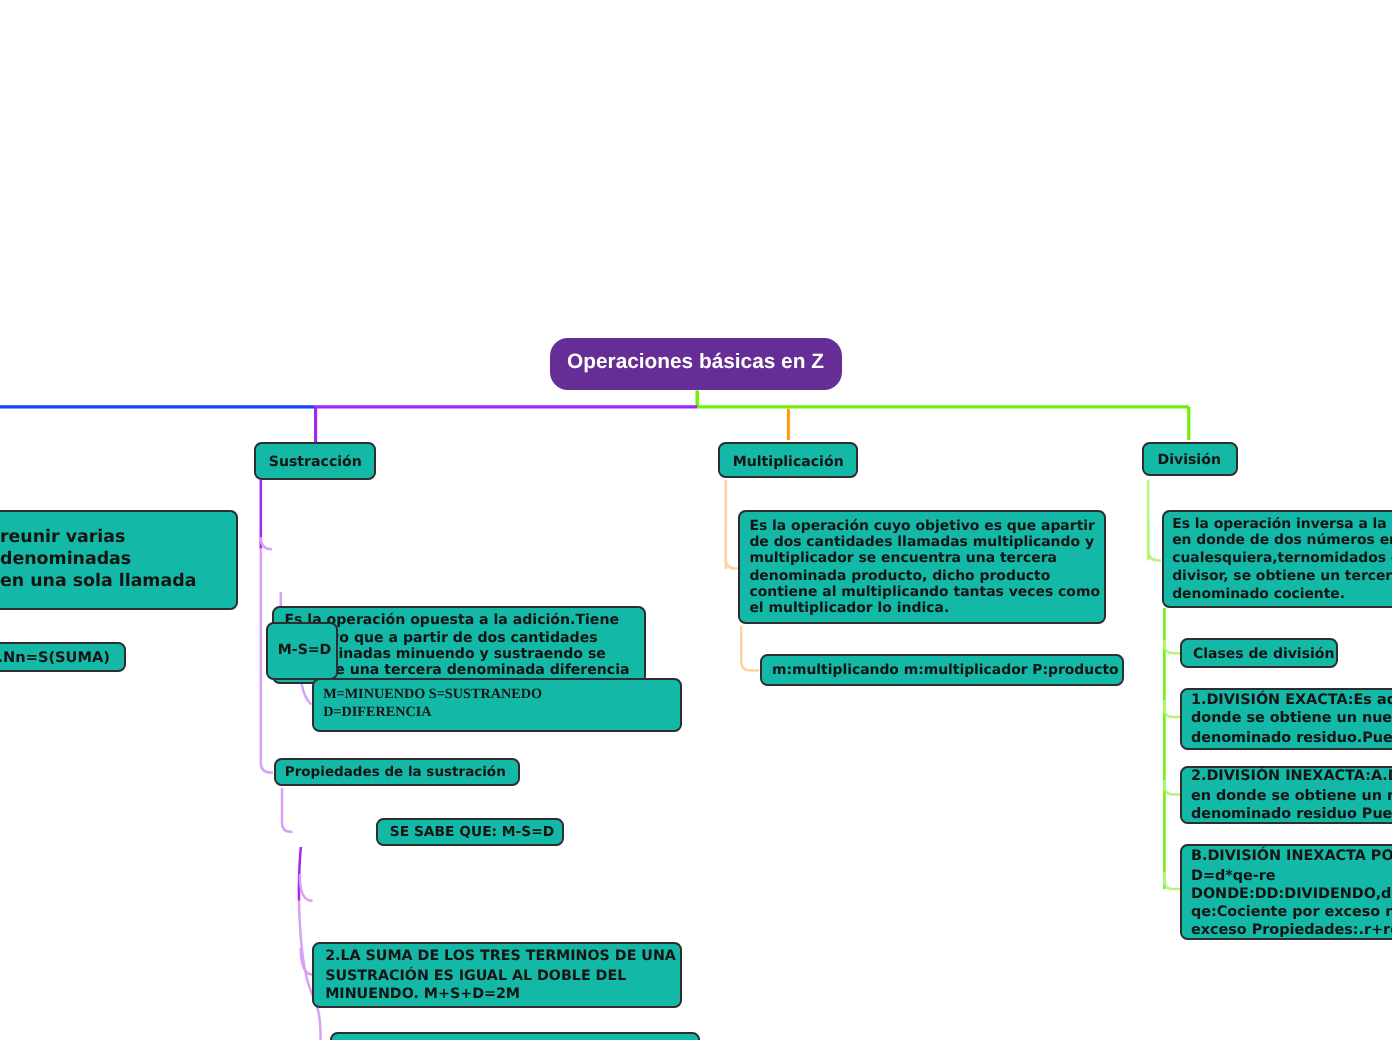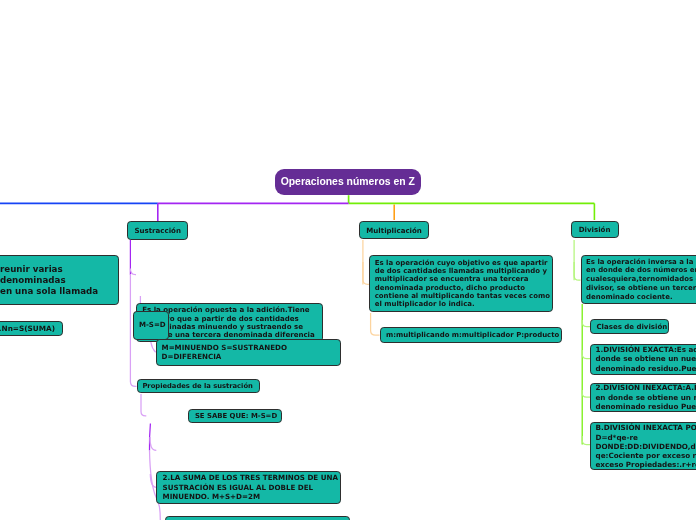--- a/index.html
+++ b/index.html
@@ -43,36 +43,36 @@
   <path d="M 370.6 313 L 370.6 330.5 Q 370.6 335.2 375.4 335.2 L 379.5 335.2" fill="none" stroke="#fcd49f" stroke-width="1.25"></path>
   <path d="M 574.1 240 L 574.1 280.2" fill="none" stroke="#b4f57c" stroke-width="1.25"></path>
   <path d="M 574.1 262 L 574.1 275.4 Q 574.1 280.2 578.9 280.2 L 580.5 280.2" fill="none" stroke="#b4f57c" stroke-width="1.25"></path>
   <path d="M 582.2 304 L 582.2 444.5" fill="none" stroke="#72ee07" stroke-width="1.25"></path>
   <path d="M 582.2 320 L 582.2 322.3 Q 582.2 326.6 586.5 326.6 L 590.2 326.6" fill="none" stroke="#b4f57c" stroke-width="1.25"></path>
   <path d="M 582.2 350 L 582.2 354.2 Q 582.2 358.5 586.5 358.5 L 590.3 358.5" fill="none" stroke="#b4f57c" stroke-width="1.25"></path>
   <path d="M 582.2 390 L 582.2 393 Q 582.2 397.2 586.5 397.2 L 590.3 397.2" fill="none" stroke="#b4f57c" stroke-width="1.25"></path>
   <path d="M 582.2 436 L 582.2 440.2 Q 582.2 444.5 586.5 444.5 L 590.3 444.5" fill="none" stroke="#b4f57c" stroke-width="1.25"></path>
   </svg>
   <div class="root" style="left:274.7px;top:168.9px;width:146.1px;height:26.0px;font-size:10.42px;line-height:26.0px;padding:0px 0px;">
-    <span>Operaciones números en Z</span>
+    <span>Operaciones básicas en Z</span>
     </div>
 
   <div class="node branch" style="left:126.8px;top:220.6px;width:61.7px;height:19.4px;font-size:7.05px;line-height:14px;padding:0px 8px;padding-top:1.2px;"><span>Sustracción</span></div>
   <div class="node branch" style="left:359.1px;top:220.7px;width:70px;height:18.6px;font-size:7.05px;line-height:14px;padding:0px 12px;padding-top:1.2px;"><span>Multiplicación</span></div>
   <div class="node branch" style="left:570.6px;top:220.6px;width:48px;height:17px;font-size:7.05px;line-height:14px;padding:0px 7px;padding-top:1.2px;"><span>División</span></div>
   <div class="node" style="left:-10px;top:255.4px;width:129px;height:50px;font-size:8.7px;line-height:11.2px;padding:2.5px 9px;"><span>reunir varias
 denominadas
 en una sola llamada</span></div>
   <div class="node" style="left:-12px;top:320.8px;width:75px;height:15.5px;font-size:7.3px;line-height:10px;padding:0px 7px;"><span>..Nn=S(SUMA)</span></div>
   <div class="node" style="left:136px;top:255.4px;width:187px;height:38.8px;font-size:7.05px;line-height:8.25px;padding:2.6px 5.2px;margin-top:48px;"><span>Es la operación opuesta a la adición.Tiene
 objetivo que a partir de dos cantidades
 denominadas minuendo y sustraendo se
 obtiene una tercera denominada diferencia</span></div>
   <div class="node" style="left:133px;top:310.8px;width:36px;height:29px;font-size:7.05px;line-height:14.6px;padding:0px 4.9px;"><span>M-S=D</span></div>
-  <div class="node" style="left:155.7px;top:338.9px;width:185.4px;height:26.8px;font-size:7.12px;line-height:9.2px;padding:3.4px 4.9px;"><span>M=MINUENDO S=SUSTRANEDO
+  <div class="node" style="left:155.7px;top:338.9px;width:185.4px;height:26.8px;font-size:7.12px;line-height:9.2px;padding:3.4px 4.9px;font-family:Liberation Serif, serif;"><span>M=MINUENDO S=SUSTRANEDO
 D=DIFERENCIA</span></div>
   <div class="node" style="left:136.5px;top:379px;width:123.2px;height:14.4px;font-size:6.75px;line-height:14.4px;padding:0px 4.9px;"><span>Propiedades de la sustración</span></div>
   <div class="node" style="left:146.3px;top:408.7px;width:93.4px;height:14.3px;font-size:6.9px;line-height:14.3px;padding:0px 5.6px;margin-left:42px;"><span>SE SABE QUE: M-S=D</span></div>
   <div class="node" style="left:156.3px;top:470.5px;width:184.8px;height:33.5px;font-size:7.14px;line-height:9.2px;padding:3.2px 5.3px;"><span>2.LA SUMA DE LOS TRES TERMINOS DE UNA
 SUSTRACIÓN ES IGUAL AL DOBLE DEL
 MINUENDO. M+S+D=2M</span></div>
   <div class="node" style="left:165px;top:516px;width:184.5px;height:32px;font-size:7.05px;line-height:9.7px;padding:2.0px 6.4px;"><span></span></div>
   <div class="node" style="left:379.5px;top:327px;width:182.6px;height:16px;font-size:6.95px;line-height:10px;padding:0px 5.5px;"><span>m:multiplicando m:multiplicador P:producto</span></div>
   <div class="node" style="left:368.9px;top:255.3px;width:184px;height:56.6px;font-size:6.97px;line-height:8.25px;padding:2.6px 4.8px;"><span>Es la operación cuyo objetivo es que apartir
 de dos cantidades llamadas multiplicando y

